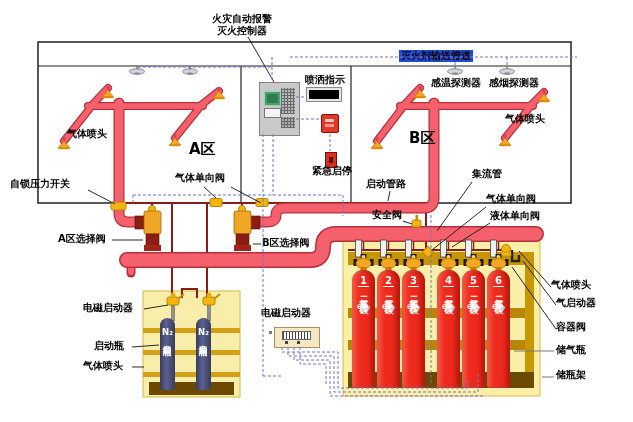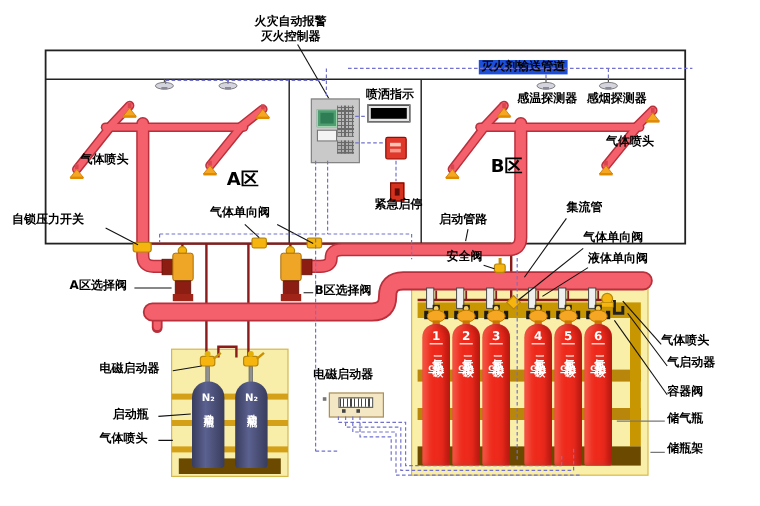--- a/index.html
+++ b/index.html
@@ -27,31 +27,31 @@
   .manual i.s1{top:4px}.manual i.s2{top:9px;background:#F6998A;}
   .estop{left:325px;top:152px;width:10px;height:14px;background:#D5311F;border:1px solid #7A0C00;}
   .estop i{position:absolute;left:2.5px;top:4px;width:4px;height:6px;background:#5E0E08;}
   .weigh{left:274px;top:327px;width:44px;height:19px;background:#F4E7C3;border:1px solid #A89060;}
   .weigh .wdisp{position:absolute;left:7px;top:3px;width:27px;height:7px;background:
     repeating-linear-gradient(90deg,#444 0 1px,#fff 1px 3px);border:1px solid #666;}
   .weigh b{position:absolute;width:3px;height:3px;background:#444;top:13px;}
   .weigh b.d1{left:10px}.weigh b.d2{left:22px}
   .wdot{left:269px;top:331px;width:3px;height:3px;background:#777;}
   
-  .bottle{top:318px;width:27px;height:72px;border-radius:13px 13px 3px 3px;color:#fff;
+  .bottle{top:318px;width:15px;height:72px;border-radius:13px 13px 3px 3px;color:#fff;
     background:linear-gradient(90deg,#383C5C,#5B6190 42%,#383C5C);display:flex;flex-direction:column;align-items:center;}
   .bgas{font-size:8.5px;font-weight:700;margin-top:9px;}
   .bname{writing-mode:vertical-rl;text-orientation:upright;font-size:8.5px;font-weight:700;letter-spacing:1px;margin-top:1px;}
   
   .cyl{top:270px;width:23px;height:118px;border-radius:11px 11px 2px 2px;background:#EE2A1C;
     box-shadow:inset -4px 0 5px rgba(110,0,0,.45),inset 4px 0 5px rgba(255,160,140,.4);
     color:#fff;display:flex;flex-direction:column;align-items:center;}
   .cnum{font-size:10px;font-weight:700;margin-top:5px;border-bottom:1px solid #fff;padding:0 2px;}
   .cname{writing-mode:vertical-rl;text-orientation:upright;font-size:9px;font-weight:700;letter-spacing:3px;margin-top:2px;}
-  .cco2{font-size:6.5px;font-weight:700;margin-top:2px;text-decoration:underline;}
+  .cco2{font-size:6.5px;font-weight:700;margin-top:2px;}
 </style>
 </head>
 <body>
 
 <div id="stage">
 
 <svg width="633" height="422" viewBox="0 0 633 422">
 
   <g stroke="#222" fill="none">
     <rect x="38" y="42" width="533" height="161" stroke-width="1.5"></rect>

